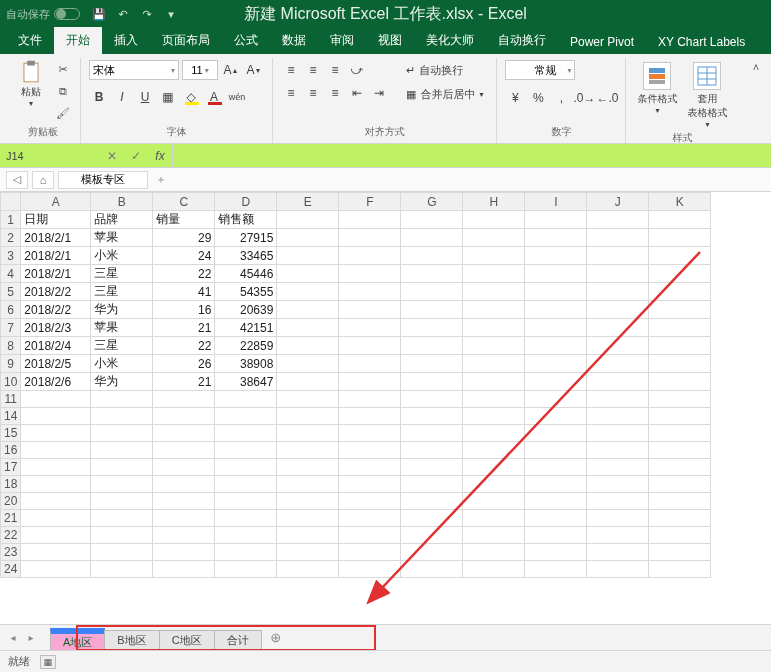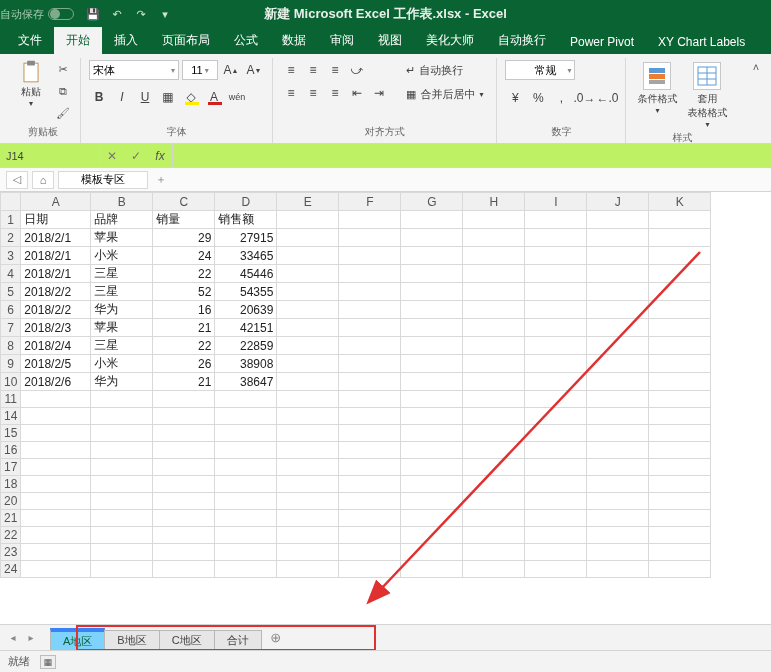--- a/index.html
+++ b/index.html
@@ -1,23 +1,23 @@
 <!DOCTYPE html>
 <html><head>
 <meta charset="utf-8">
 <style>
 * { margin:0; padding:0; box-sizing:border-box; font-family:"Microsoft YaHei","宋体",sans-serif; }
 body { background:#fff; width:771px; height:672px; overflow:hidden; position:relative; }
 
 
-.titlebar { height:28px; background:#0a6332; color:#cfe3d4; display:flex; align-items:center; font-size:11px; padding:0 0; }
+.titlebar { height:28px; background:#0a6332; color:#cfe3d4; display:flex; align-items:center; font-size:11px; padding:0 6px; }
 .titlebar .autosave { color:#a8c9b3; }
 .titlebar .tb-icons { display:flex; gap:10px; margin-left:12px; align-items:center;}
 .titlebar .tb-icon { width:14px; height:14px; display:flex; align-items:center; justify-content:center; color:#cfe3d4; cursor:pointer; }
-.titlebar .doc-title { position:absolute; left:50%; transform:translateX(-50%); color:#e8f0ea; font-size:13px;font-weight:bold; }
+.titlebar .doc-title { position:absolute; left:50%; transform:translateX(-50%); color:#e8f0ea; font-size:16px; }
 
 
 .ribbon-tabs { height:26px; background:#0a6332; display:flex; align-items:flex-end; padding-left:6px; color:#fff; font-size:12px; }
 .ribbon-tab { padding:5px 12px; cursor:pointer; }
 .ribbon-tab.active { background:#f3f3f3; color:#0a6332; }
 
 
 .ribbon { height:90px; background:#f3f3f3; border-bottom:1px solid #d4d4d4; display:flex; padding:4px 6px 0 6px; position:relative;}
 .rgroup { border-right:1px solid #d9d9d9; padding:2px 8px 0 8px; display:flex; flex-direction:column; justify-content:space-between; min-width:50px;}
 .rgroup-label { text-align:center; font-size:10px; color:#666; padding:2px 0 4px 0;}
@@ -63,21 +63,21 @@
 .grid .corner { background:#f0f0f0; width:20px;}
 .grid td.num { text-align:right; }
 .grid td.txt { text-align:left; }
 
 
 .sheetbar { position:absolute; left:0; right:0; bottom:22px; height:26px; background:#f3f3f3; border-top:1px solid #d4d4d4; display:flex; align-items:center; padding:0 6px;}
 .sheet-nav { display:flex; gap:4px; margin-right:12px;}
 .sheet-nav .sn { width:14px; height:14px; display:flex; align-items:center; justify-content:center; color:#888; cursor:pointer; font-size:10px;}
 .sheet-tabs { display:flex; align-items:flex-end; height:100%;}
 .sheet-tab { border:1px solid #b8b8b8; border-bottom:none; background:#e6e6e6; padding:3px 12px; font-size:11px; color:#444; cursor:pointer; margin-right:-1px; height:20px; display:flex; align-items:center;}
-.sheet-tab.active { background:#7dd3fc; color:#0a6332; border-top:4px solid #3b82f6; height:22px;text-align:right;}
+.sheet-tab.active { background:#f9a8d4; color:#0a6332; border-top:6px solid #3b82f6; height:22px;text-align:right;}
 .sheet-add { width:22px; height:20px; display:flex; align-items:center; justify-content:center; color:#888; cursor:pointer; margin-left:4px; border:1px solid transparent; font-size:13px;}
 .hl-box { position:absolute; border:2px solid #e03030; pointer-events:none;}
 
 
 .arrow-svg { position:absolute; pointer-events:none; }
 
 
 .status { position:absolute; left:0; right:0; bottom:0; height:22px; background:#f3f3f3; border-top:1px solid #d4d4d4; display:flex; align-items:center; font-size:11px; color:#555; padding:0 8px; gap:10px;}
 .status .sicon { width:16px; height:14px; border:1px solid #bdbdbd; background:#eee; display:flex; align-items:center; justify-content:center; font-size:9px;}
 </style>
@@ -329,21 +329,21 @@
           <td class="txt"></td>
           <td class="txt"></td>
           <td class="txt"></td>
           <td class="txt"></td>
           <td class="txt"></td>
         </tr>
         <tr>
           <th class="rowhdr">5</th>
           <td class="txt">2018/2/2</td>
           <td class="txt">三星</td>
-          <td class="num">52</td>
+          <td class="num">41</td>
           <td class="num">54355</td>
           <td class="txt"></td>
           <td class="txt"></td>
           <td class="txt"></td>
           <td class="txt"></td>
           <td class="txt"></td>
           <td class="txt"></td>
           <td class="txt"></td>
         </tr>
         <tr>

